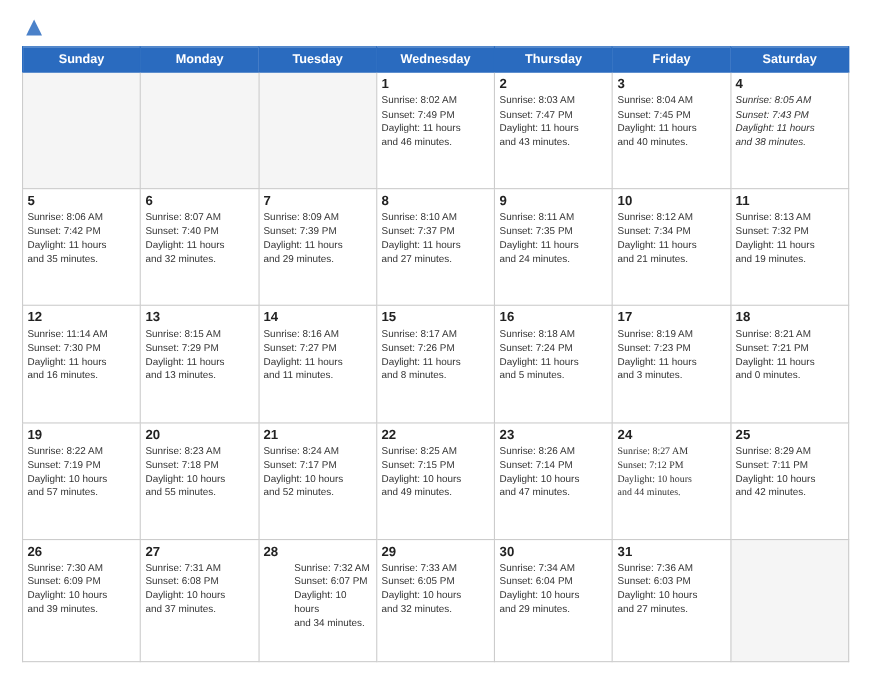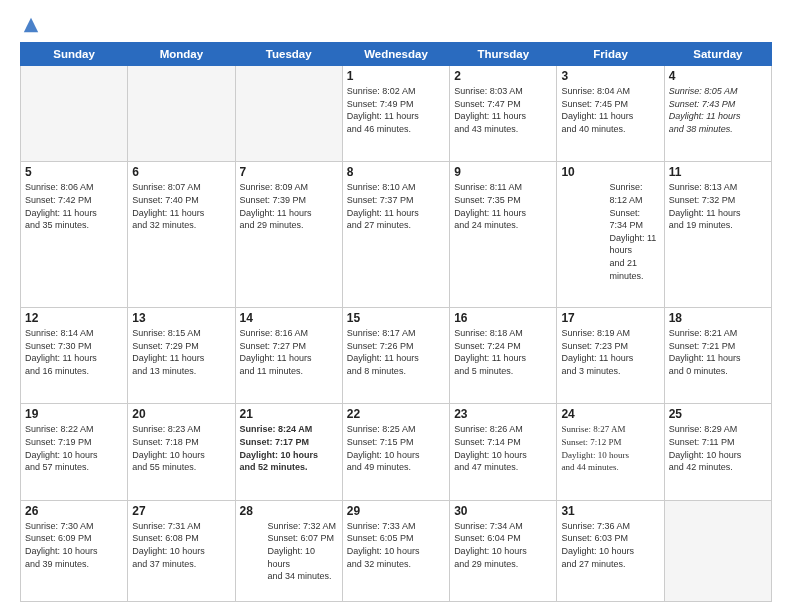--- a/index.html
+++ b/index.html
@@ -190,37 +190,37 @@
           </td>
           <td>
             <div class="day-num">9</div>
             <div class="day-info" style="white-space: pre-line;">Sunrise: 8:11 AM
 Sunset: 7:35 PM
 Daylight: 11 hours
 and 24 minutes.</div>
           </td>
           <td>
             <div class="day-num">10</div>
-            <div class="day-info" style="white-space: pre-line; margin-left: 48px;">Sunrise: 8:12 AM
+            <div class="day-info" style="white-space: pre-line;">Sunrise: 8:12 AM
 Sunset: 7:34 PM
 Daylight: 11 hours
 and 21 minutes.</div>
           </td>
           <td>
             <div class="day-num">11</div>
             <div class="day-info" style="white-space: pre-line;">Sunrise: 8:13 AM
 Sunset: 7:32 PM
 Daylight: 11 hours
 and 19 minutes.</div>
           </td>
         </tr>
         <tr>
           <td>
             <div class="day-num">12</div>
-            <div class="day-info" style="white-space: pre-line;">Sunrise: 8:14 AM
+            <div class="day-info" style="white-space: pre-line;">Sunrise: 11:14 AM
 Sunset: 7:30 PM
 Daylight: 11 hours
 and 16 minutes.</div>
           </td>
           <td>
             <div class="day-num">13</div>
             <div class="day-info" style="white-space: pre-line;">Sunrise: 8:15 AM
 Sunset: 7:29 PM
 Daylight: 11 hours
 and 13 minutes.</div>
@@ -271,21 +271,21 @@
           </td>
           <td>
             <div class="day-num">20</div>
             <div class="day-info" style="white-space: pre-line;">Sunrise: 8:23 AM
 Sunset: 7:18 PM
 Daylight: 10 hours
 and 55 minutes.</div>
           </td>
           <td>
             <div class="day-num">21</div>
-            <div class="day-info" style="white-space: pre-line; font-weight: bold;">Sunrise: 8:24 AM
+            <div class="day-info" style="white-space: pre-line;">Sunrise: 8:24 AM
 Sunset: 7:17 PM
 Daylight: 10 hours
 and 52 minutes.</div>
           </td>
           <td>
             <div class="day-num">22</div>
             <div class="day-info" style="white-space: pre-line;">Sunrise: 8:25 AM
 Sunset: 7:15 PM
 Daylight: 10 hours
 and 49 minutes.</div>

